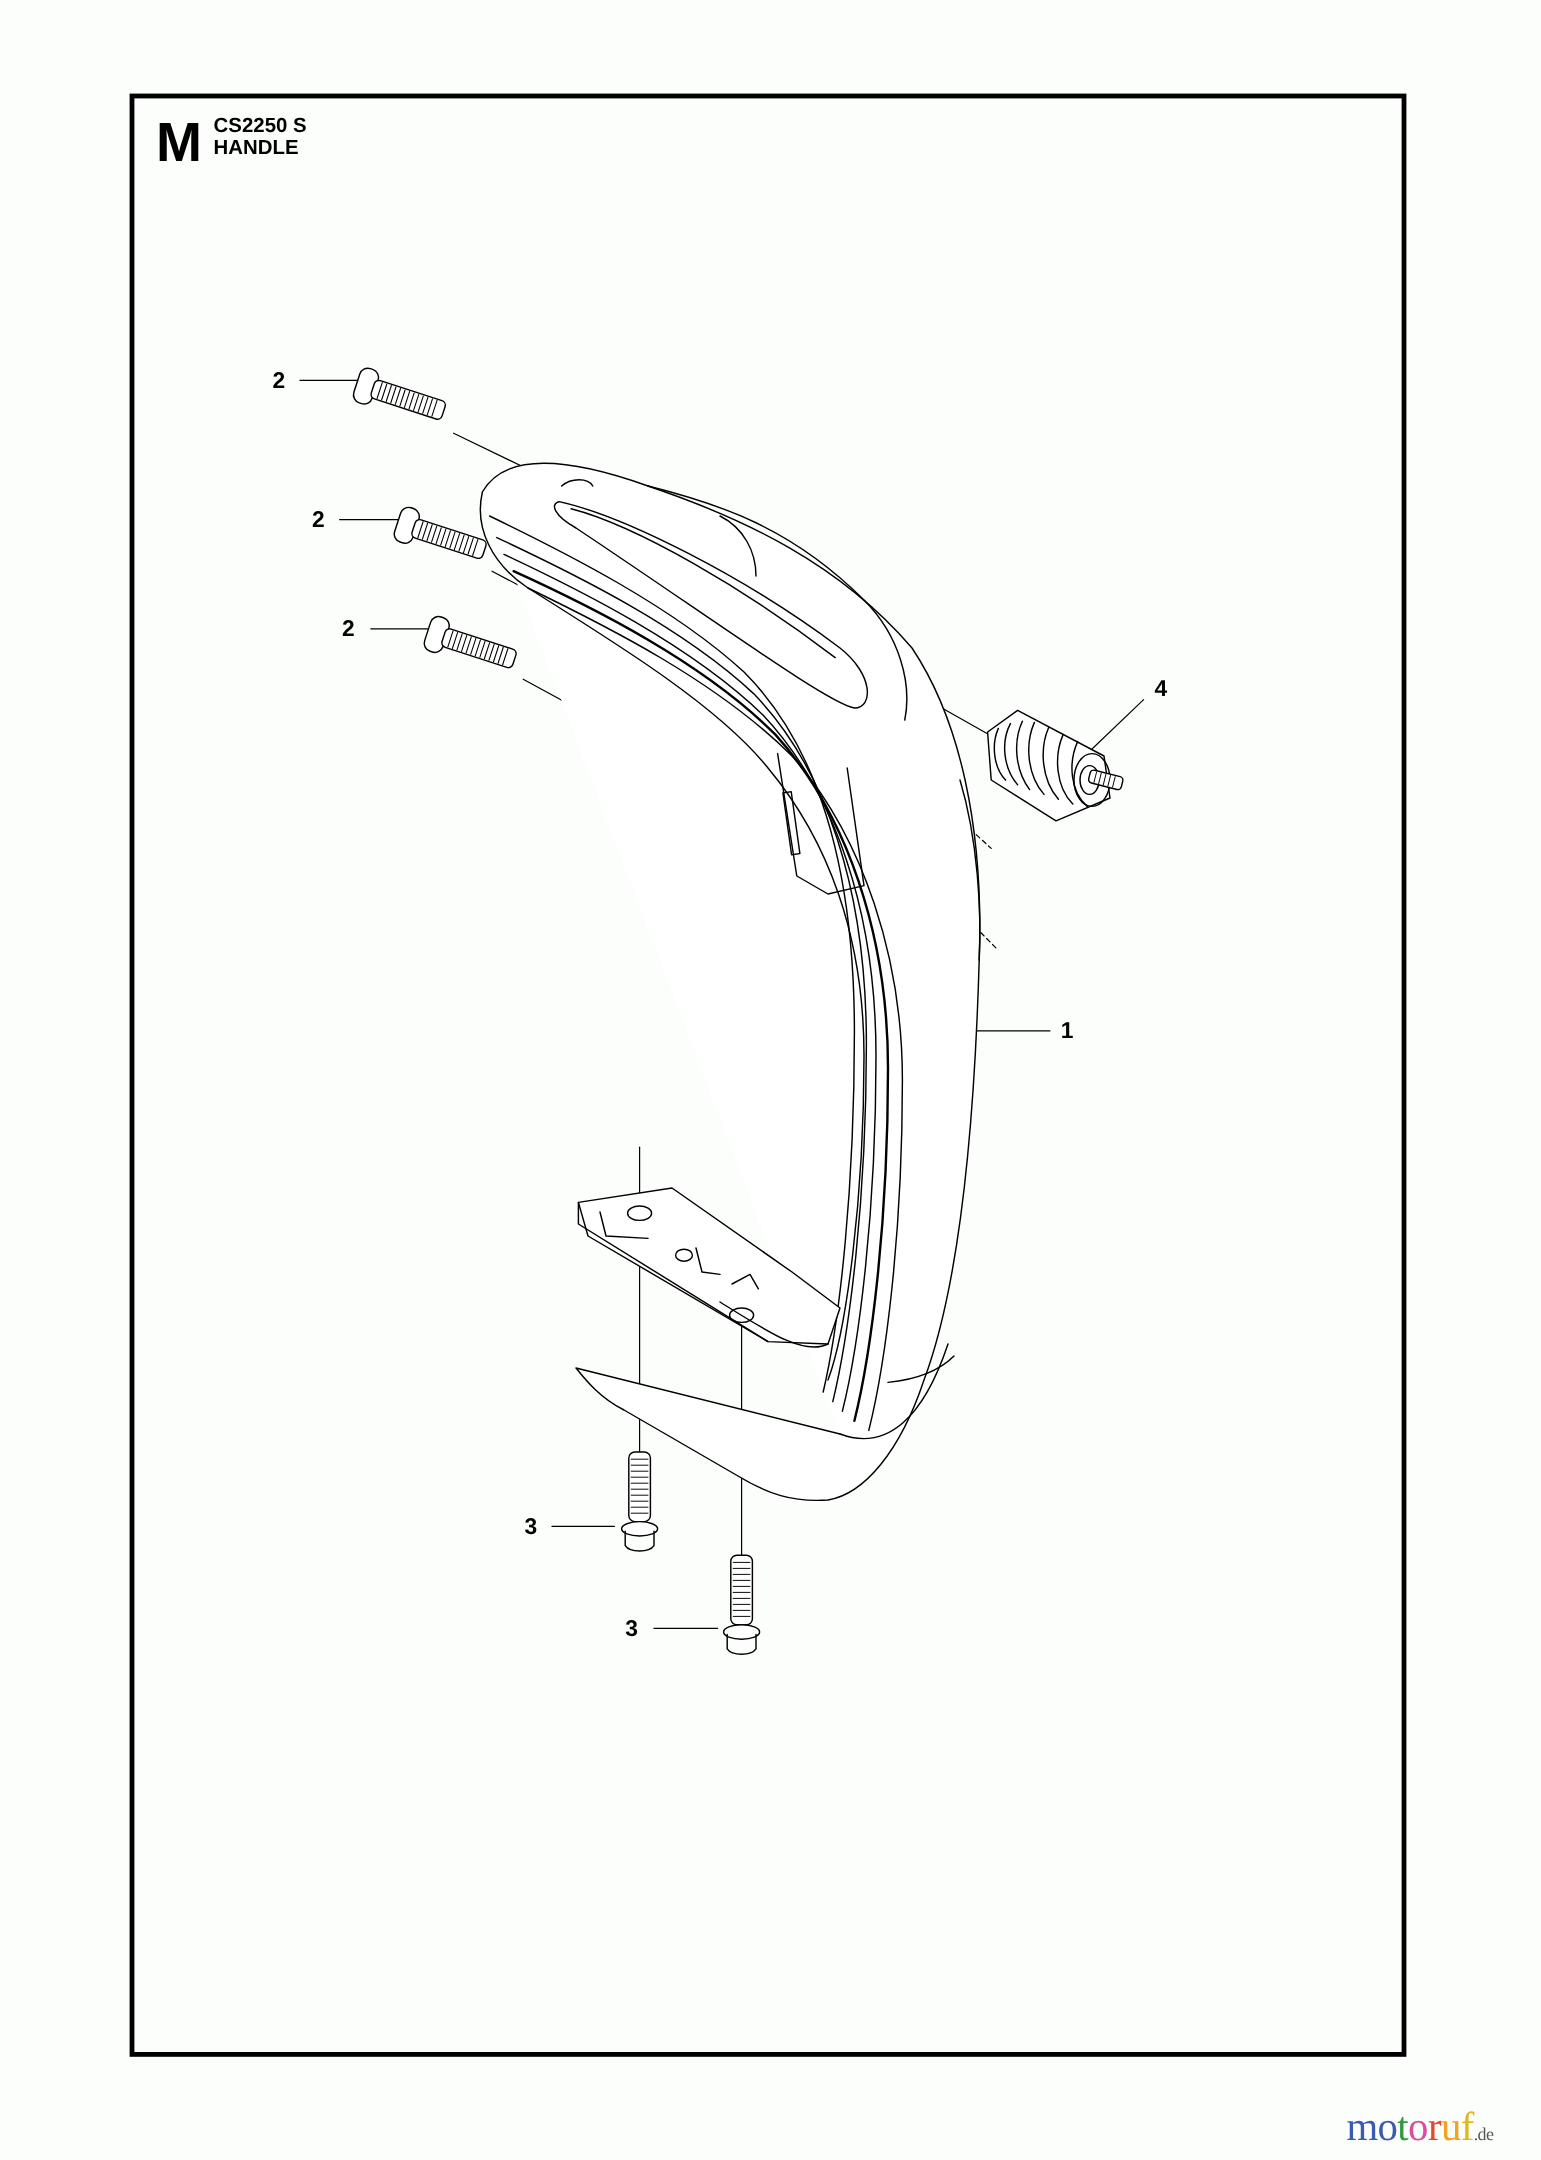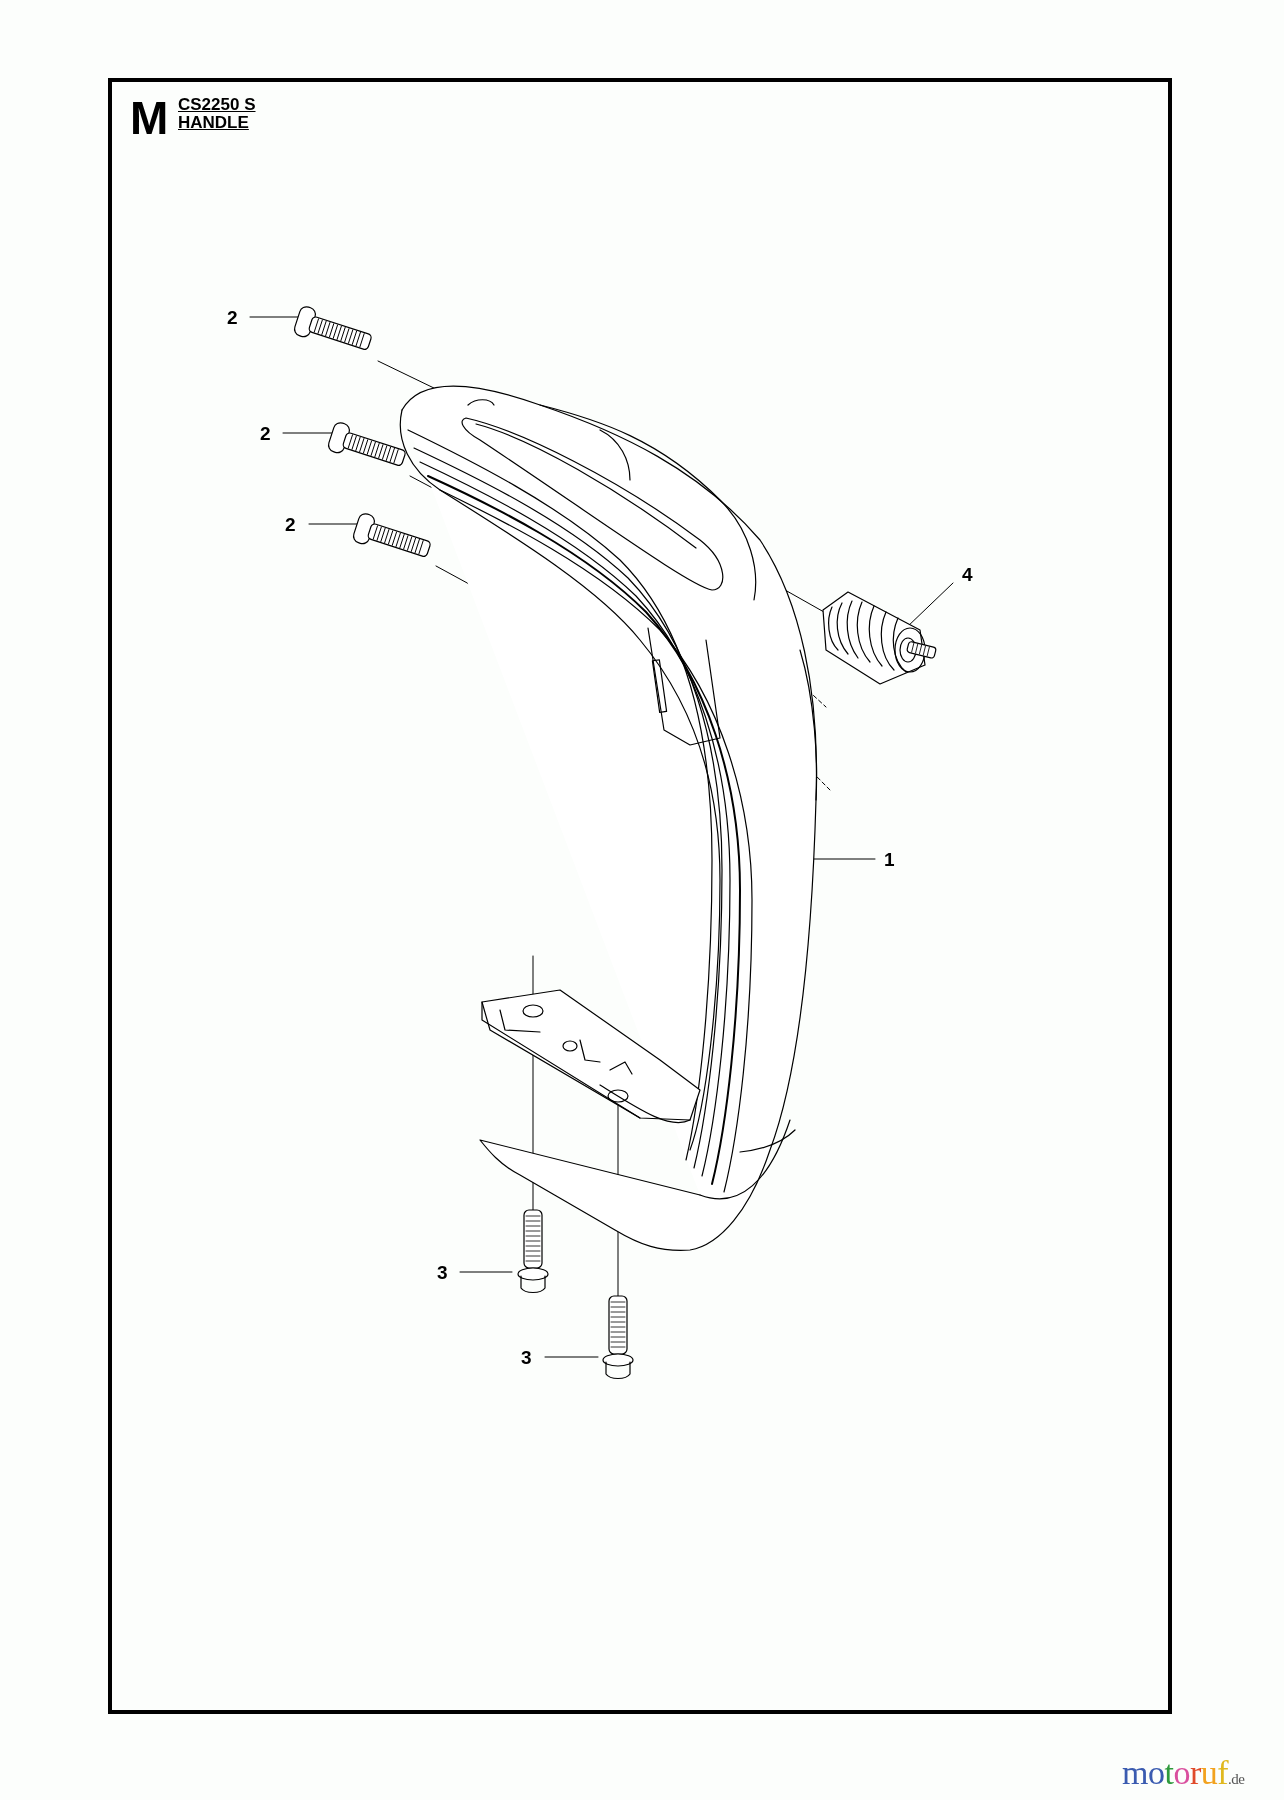--- a/index.html
+++ b/index.html
@@ -1,19 +1,19 @@
 <!DOCTYPE html>
 <html><head>
   <meta charset="utf-8">
   <style>
     html, body { margin:0; padding:0; background:#fcfefc; }
     body { width:1284px; height:1800px; position:relative; overflow:hidden; font-family:"Liberation Sans", sans-serif; }
     .frame { position:absolute; left:108px; top:78px; width:1064px; height:1636px; border:4px solid #000; box-sizing:border-box; background:#fcfefc; }
     .hdr-letter { position:absolute; left:130px; top:95px; font-family:"Liberation Sans", sans-serif; font-weight:bold; font-size:46px; line-height:46px; color:#000; }
-    .hdr-title { position:absolute; left:178px; top:96px; font-family:"Liberation Sans", sans-serif; font-weight:bold; font-size:17px; line-height:18px; color:#000;text-decoration:underline; }
+    .hdr-title { position:absolute; left:178px; top:96px; font-family:"Liberation Sans", sans-serif; font-weight:bold; font-size:17px; line-height:18px; color:#000; }
     svg.diagram { position:absolute; left:0; top:0; }
     .callout { position:absolute; font-family:"Liberation Sans", sans-serif; font-weight:bold; font-size:19px; line-height:19px; color:#000; }
     .watermark { position:absolute; left:1122px; top:1756px; font-family:"Liberation Serif", serif; font-size:34px; line-height:34px; letter-spacing:-0.5px; }
     .watermark span { display:inline-block; }
     .watermark .tld { font-size:15px; color:#555; }
   </style>
 </head>
 <body>
 
 <div class="frame"></div>

